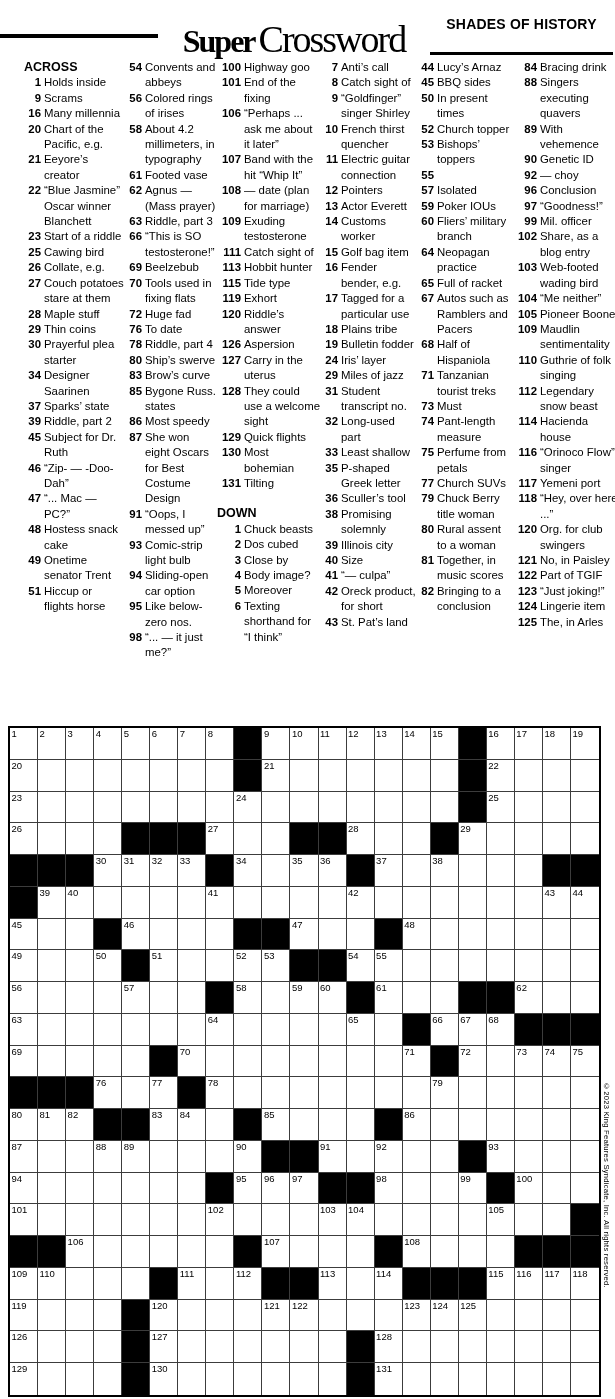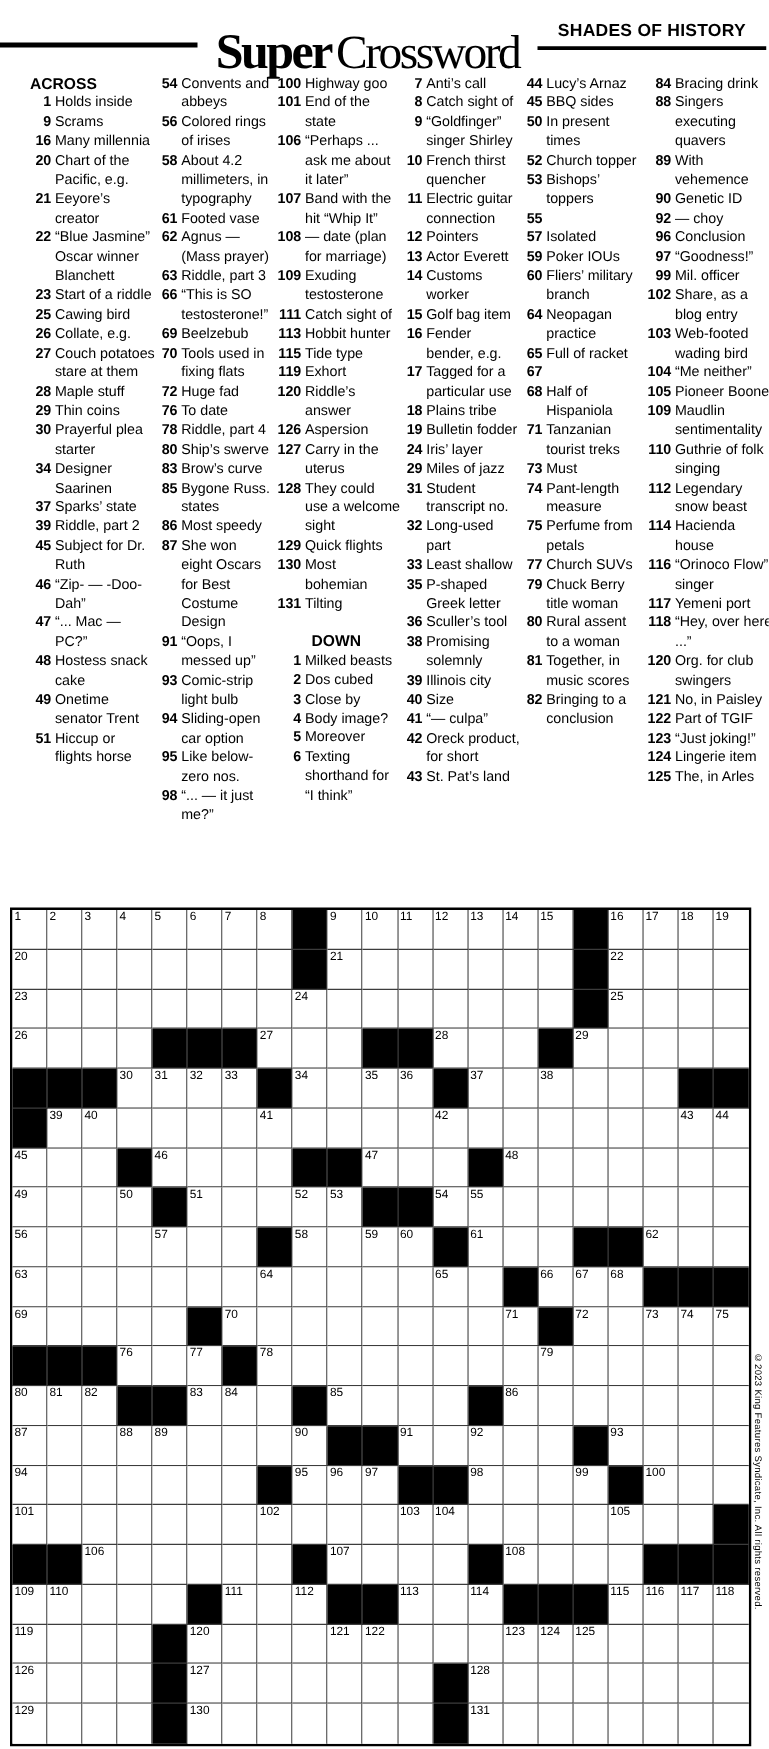--- a/index.html
+++ b/index.html
@@ -5,32 +5,32 @@
   html,body{margin:0;padding:0;}
   body{
     width:615px;height:1399px;position:relative;background:#fff;color:#000;
     font-family:"Liberation Sans",sans-serif;
   }
   
   .masthead{position:absolute;top:0;left:0;width:615px;height:58px;}
   .rule-left{position:absolute;left:0;top:34px;width:158px;height:3.5px;background:#000;}
   .title{position:absolute;left:150px;top:-4px;width:288px;text-align:center;
          font-family:"Liberation Serif",serif;white-space:nowrap;}
-  .t-super{font-weight:700;font-size:40px;letter-spacing:-2px;}
+  .t-super{font-weight:700;font-size:32px;letter-spacing:-2px;}
   .t-cross{font-weight:400;font-size:38px;letter-spacing:-2px;margin-left:4px;margin-top:28px;}
   .theme-wrap{position:absolute;left:430px;right:2px;top:16px;border-bottom:3.5px solid #000;
-              padding-bottom:5px;text-align:center;}
+              padding-bottom:20px;text-align:center;}
   .theme{font-weight:700;font-size:14px;letter-spacing:0.2px;white-space:nowrap;}
   
   .clues{position:absolute;top:60px;left:24px;display:flex;}
   .clue-col{overflow:hidden;height:666px;}
   .col1{width:101px}.col2{width:92px}.col3{width:104px}
   .col4{width:96px}.col5{width:96px}.col6{width:106px}
   .clue-head{font-weight:700;font-size:12.5px;line-height:15.4px;}
-  .clue-head.gap{margin-top:15px;text-align:center;}
+  .clue-head.gap{margin-top:15px;}
   .clue{display:flex;font-size:11.4px;line-height:15.4px;}
   .clue .num{font-weight:700;text-align:right;padding-right:3px;flex:none;}
   .col1 .num,.col2 .num,.col4 .num,.col5 .num{width:17px;}
   .col3 .num,.col6 .num{width:24px;}
   .clue .txt{flex:1;}
   
   .gridwrap{position:absolute;top:726px;left:8px;width:607px;height:673px;}
   .grid{display:grid;grid-template-columns:repeat(21,28.05px);grid-auto-rows:31.75px;
         border:2px solid #000;width:max-content;background:#fff;}
   .cell{position:relative;box-sizing:border-box;background:#fff;
@@ -236,21 +236,21 @@
         <span class="txt">“... — it just me?”</span>
       </div>
     </div>
     <div class="clue-col col3">
       <div class="clue">
         <span class="num">100</span>
         <span class="txt">Highway goo</span>
       </div>
       <div class="clue">
         <span class="num">101</span>
-        <span class="txt">End of the state</span>
+        <span class="txt">End of the fixing</span>
       </div>
       <div class="clue">
         <span class="num">106</span>
         <span class="txt">“Perhaps ... ask me about it later”</span>
       </div>
       <div class="clue">
         <span class="num">107</span>
         <span class="txt">Band with the hit “Whip It”</span>
       </div>
       <div class="clue">
@@ -301,21 +301,21 @@
         <span class="num">130</span>
         <span class="txt">Most bohemian</span>
       </div>
       <div class="clue">
         <span class="num">131</span>
         <span class="txt">Tilting</span>
       </div>
       <div class="clue-head gap">DOWN</div>
       <div class="clue">
         <span class="num">1</span>
-        <span class="txt">Milked beasts</span>
+        <span class="txt">Chuck beasts</span>
       </div>
       <div class="clue">
         <span class="num">2</span>
         <span class="txt">Dos cubed</span>
       </div>
       <div class="clue">
         <span class="num">3</span>
         <span class="txt">Close by</span>
       </div>
       <div class="clue">
@@ -476,20 +476,21 @@
       <div class="clue">
         <span class="num">64</span>
         <span class="txt">Neopagan practice</span>
       </div>
       <div class="clue">
         <span class="num">65</span>
         <span class="txt">Full of racket</span>
       </div>
       <div class="clue">
         <span class="num">67</span>
+        <span class="txt">Autos such as Ramblers and Pacers</span>
       </div>
       <div class="clue">
         <span class="num">68</span>
         <span class="txt">Half of Hispaniola</span>
       </div>
       <div class="clue">
         <span class="num">71</span>
         <span class="txt">Tanzanian tourist treks</span>
       </div>
       <div class="clue">

